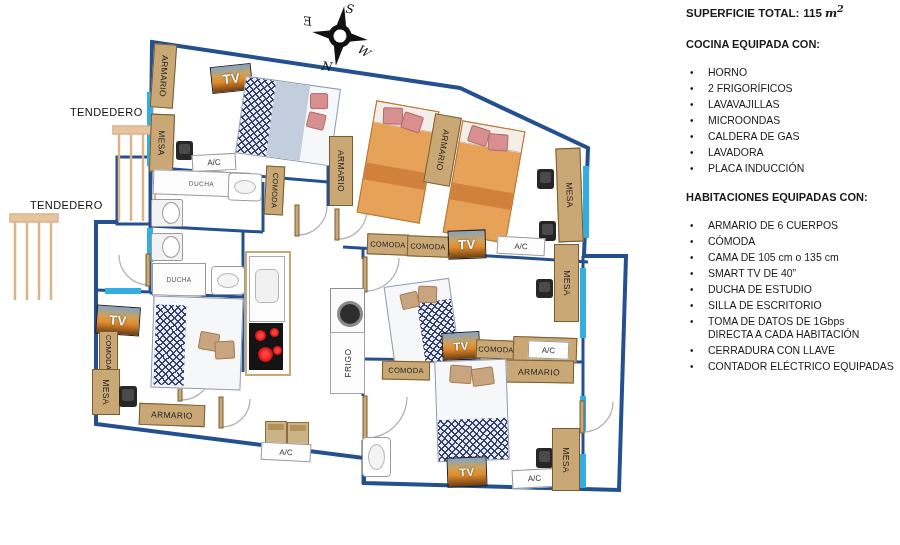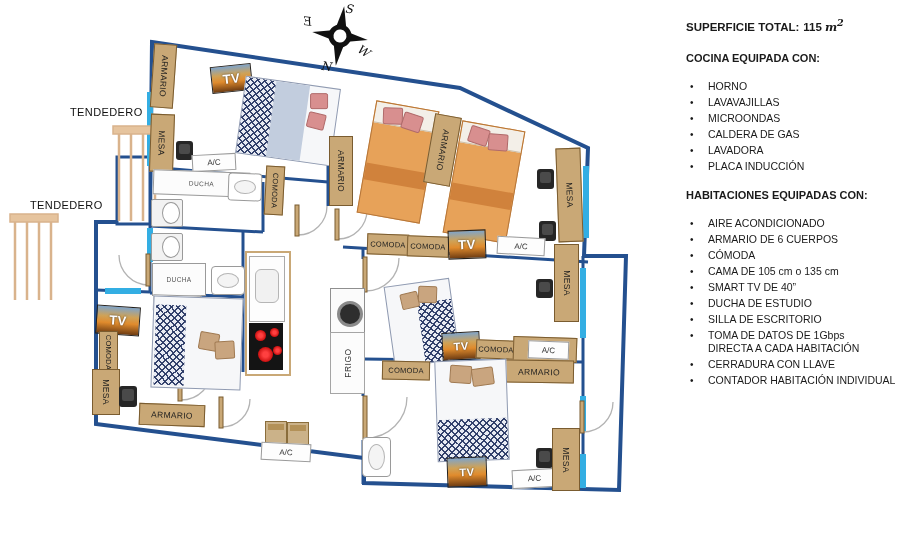--- a/index.html
+++ b/index.html
@@ -1,20 +1,20 @@
 <!DOCTYPE html>
 <html><head>
 <meta charset="utf-8">
 <style>
   html,body{margin:0;padding:0;background:#fff;}
   .screen{position:relative;width:900px;height:545px;background:#fff;overflow:hidden;
           font-family:"Liberation Sans",sans-serif;color:#1a1a1a;}
   .abs{position:absolute;}
   
-  .panel{position:absolute;left:686px;top:16px;width:212px;font-size:10.5px;line-height:13.5px;}
+  .panel{position:absolute;left:686px;top:2px;width:212px;font-size:10.5px;line-height:13.5px;}
   .p-title{font-weight:bold;font-size:11.5px;margin-bottom:18px;}
   .p-title .lbl{margin-right:4px;}
   .p-title .unit{font-family:"DejaVu Serif",serif;font-style:italic;margin-left:3px;}
   .p-head{font-weight:bold;font-size:11px;margin:16px 0 14px 0;}
   ul.plist{list-style:none;margin:0;padding:0;}
   ul.plist li{position:relative;padding-left:22px;margin-bottom:2.5px;}
   ul.plist li::before{content:"•";position:absolute;left:4px;top:0;font-size:10px;color:#1a1a1a;}
   ul.plist .cont{display:block;}
   
   .tanbox{position:absolute;background:#c9a876;border:1px solid #7a5c30;display:flex;
@@ -341,34 +341,34 @@
       <span>A/C</span>
     </div>
 
   <div class="panel">
     <div class="p-title">
       <span class="lbl">SUPERFICIE TOTAL:</span><span>115</span><span class="unit"><span>m</span><sup>2</sup></span>
     </div>
     <div class="p-head">COCINA EQUIPADA CON:</div>
     <ul class="plist">
       <li>HORNO</li>
+      <li>2 FRIGORÍFICOS</li>
       <li>LAVAVAJILLAS</li>
       <li>MICROONDAS</li>
       <li>CALDERA DE GAS</li>
       <li>LAVADORA</li>
       <li>PLACA INDUCCIÓN</li>
     </ul>
     <div class="p-head">HABITACIONES EQUIPADAS CON:</div>
     <ul class="plist">
-      <li>AIRE ACONDICIONADO</li>
       <li>ARMARIO DE 6 CUERPOS</li>
       <li>CÓMODA</li>
       <li>CAMA DE 105 cm o 135 cm</li>
       <li>SMART TV DE 40”</li>
       <li>DUCHA DE ESTUDIO</li>
       <li>SILLA DE ESCRITORIO</li>
       <li><span>TOMA DE DATOS DE 1Gbps</span><span class="cont">DIRECTA A CADA HABITACIÓN</span></li>
       <li>CERRADURA CON LLAVE</li>
-      <li>CONTADOR HABITACIÓN INDIVIDUAL</li>
+      <li>CONTADOR ELÉCTRICO EQUIPADAS</li>
     </ul>
   </div>
 
 </div>
 
 </body></html>

